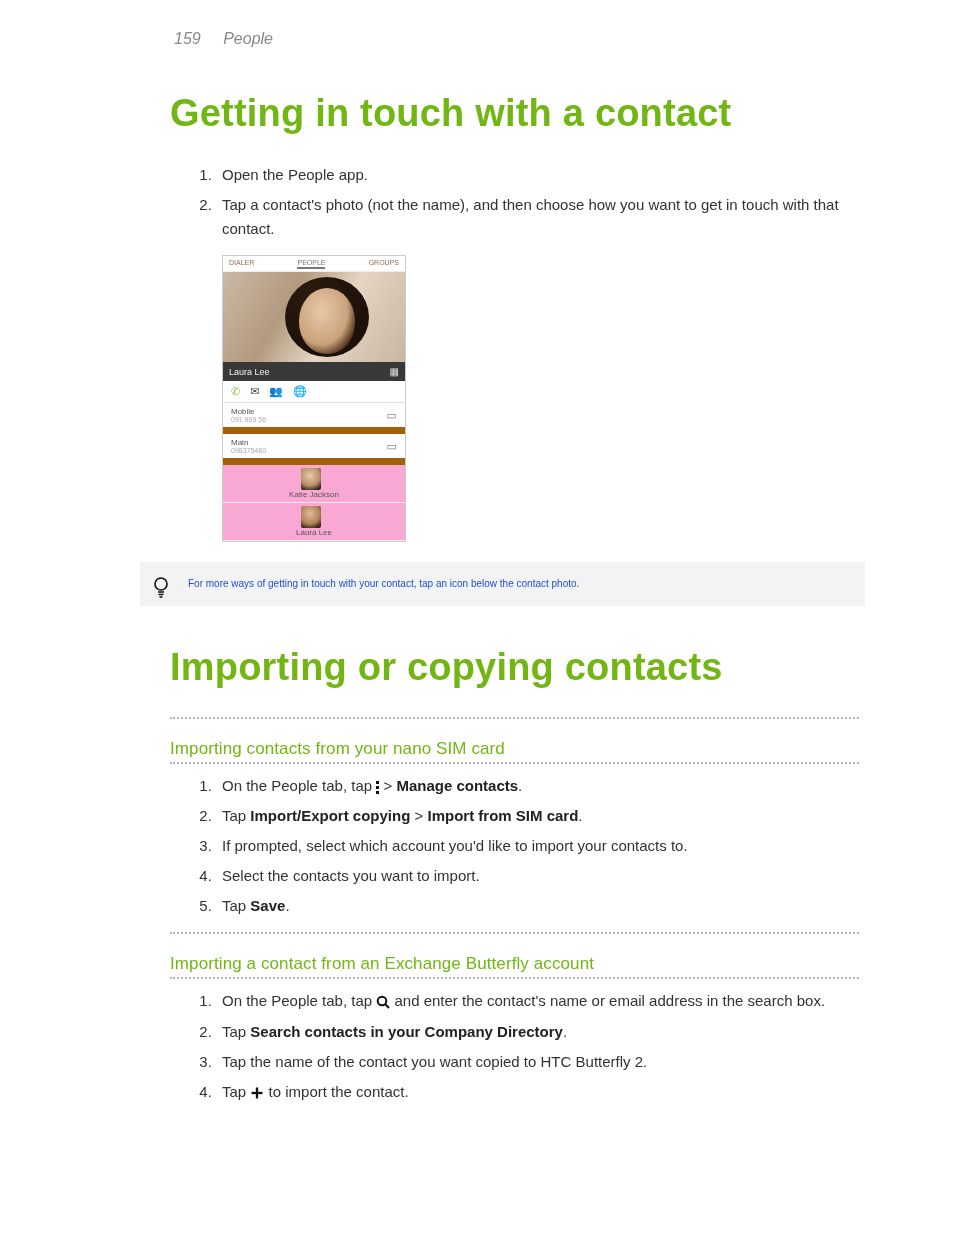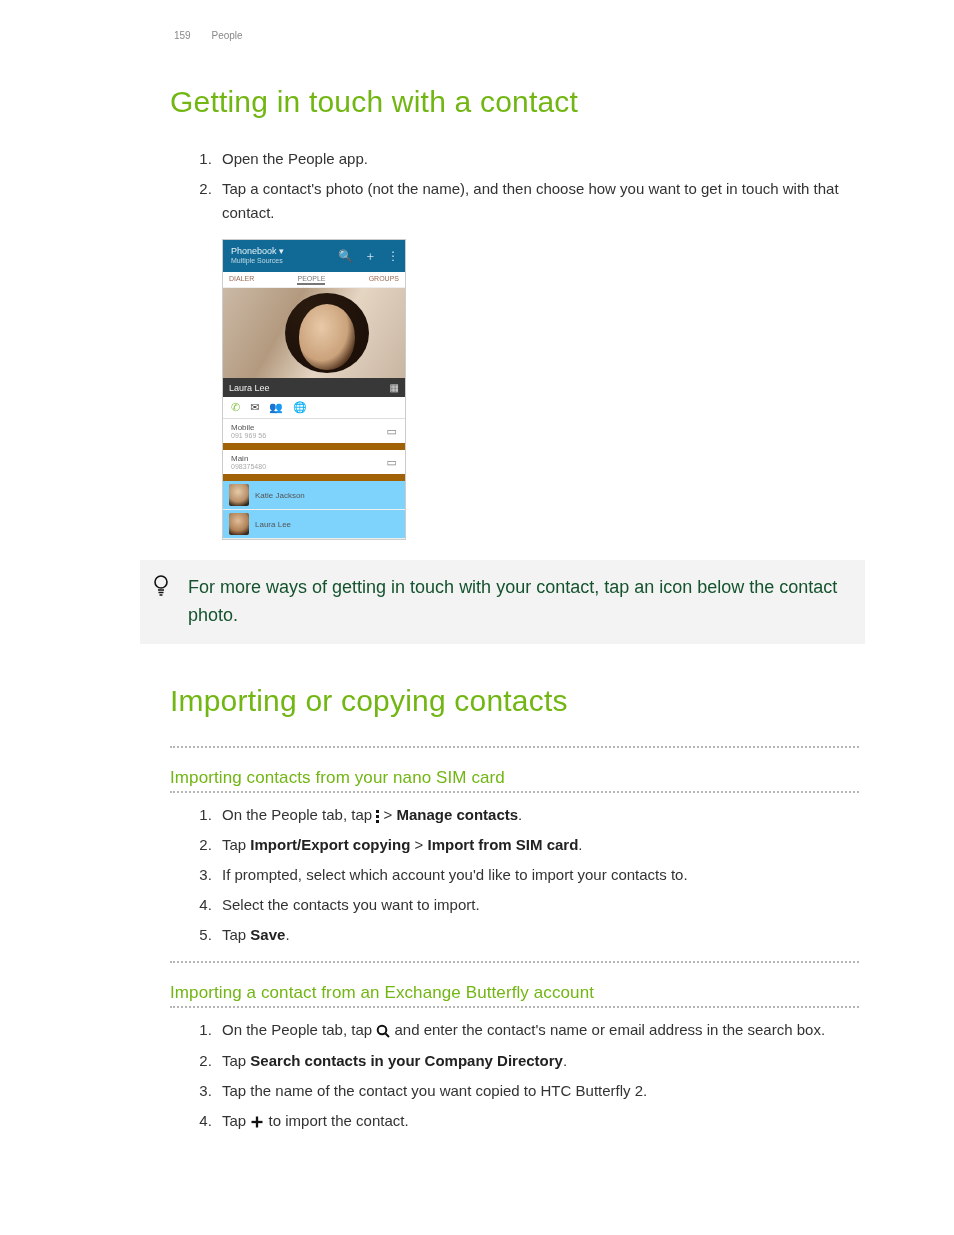--- a/index.html
+++ b/index.html
@@ -4,30 +4,31 @@
   <style>
     * { box-sizing: border-box; margin: 0; padding: 0; }
     body {
       font-family: "Segoe UI", Tahoma, Geneva, Verdana, sans-serif;
       width: 954px;
       background: #fff;
       color: #333;
       padding: 30px 95px 80px 170px;
     }
     .page-header {
-      font-size: 10px;
+      font-size: 16px;
       color: #888;
       margin-bottom: 44px;
       margin-left: 4px;
+      font-style: italic;
     }
     .page-header .pagenum { margin-right: 18px; }
     h1 {
       color: #72b613;
-      font-weight: 400;
-      font-size: 30px;
+      font-weight: 700;
+      font-size: 38px;
       margin-bottom: 28px;
       letter-spacing: 0.2px;
     }
     ol {
       list-style-position: outside;
       margin-left: 46px;
       margin-bottom: 14px;
     }
     ol li {
       font-size: 15px;
@@ -106,35 +107,35 @@
     .ci-globe{color:#1e88c9;}
     .contact-row{
       padding:4px 8px; border-bottom:7px solid #a16207;
       display:flex; justify-content:space-between; align-items:center;
     }
     .contact-row .crlabel{font-size:8px;color:#555;}
     .contact-row .crnum{font-size:7px;color:#aaa;}
     .contact-row .msgicon{color:#888; font-size:11px;}
     .contact-list-item{
       display:flex; align-items:center; padding:3px 6px;
-      border-bottom:1px solid #eee; background:#7dd3fc;
+      border-bottom:1px solid #eee; background:#f9a8d4;flex-direction:column;
     }
     .thumb{ width:20px; height:22px; background:#8b7158; margin-right:6px; border-radius:2px;
       background: radial-gradient(circle at 45% 35%, #e1bd99 0%, #b08258 55%, #3e2618 85%);}
     .thumb.kj{ background: radial-gradient(circle at 45% 35%, #e6cba9 0%, #b8906a 55%, #33271a 85%);}
     .cl-name{font-size:8px;color:#555;}
     
     .tip-box{
       background:#f3f3f3;
       padding:14px 18px 14px 48px;
       margin-top:10px;
       margin-bottom:40px;
       position:relative;
-      font-size:18px;
-      color:#14532d;
+      font-size:10px;
+      color:#1d4ed8;
       line-height:1.55;
       margin-left:-30px; margin-right:-6px;
     }
     .tip-box .bulb{
       position:absolute; left:12px; top:14px;
       font-size:18px; color:#111;
     }
     h2 {
       color: #72b613;
       font-weight: 400;
@@ -169,31 +170,20 @@
 </div>
 
 <h1>Getting in touch with a contact</h1>
 
 <ol>
   <li>Open the People app.</li>
   <li>Tap a contact's photo (not the name), and then choose how you want to get in touch with that contact.</li>
 </ol>
 
 <div class="phone-mock">
-  <div class="phone-topbar">
-    <div class="tb-left">
-      <span class="tb-title">Phonebook ▾</span>
-      <span class="tb-sub">Multiple Sources</span>
-    </div>
-    <div class="tb-icons">
-      <span>🔍</span>
-      <span>＋</span>
-      <span>⋮</span>
-    </div>
-  </div>
   <div class="phone-tabs">
     <span>DIALER</span>
     <span>PEOPLE</span>
     <span>GROUPS</span>
   </div>
   <div class="contact-photo">
     <div class="hair"></div>
       <div class="face"></div>
   </div>
   <div class="contact-namebar">

